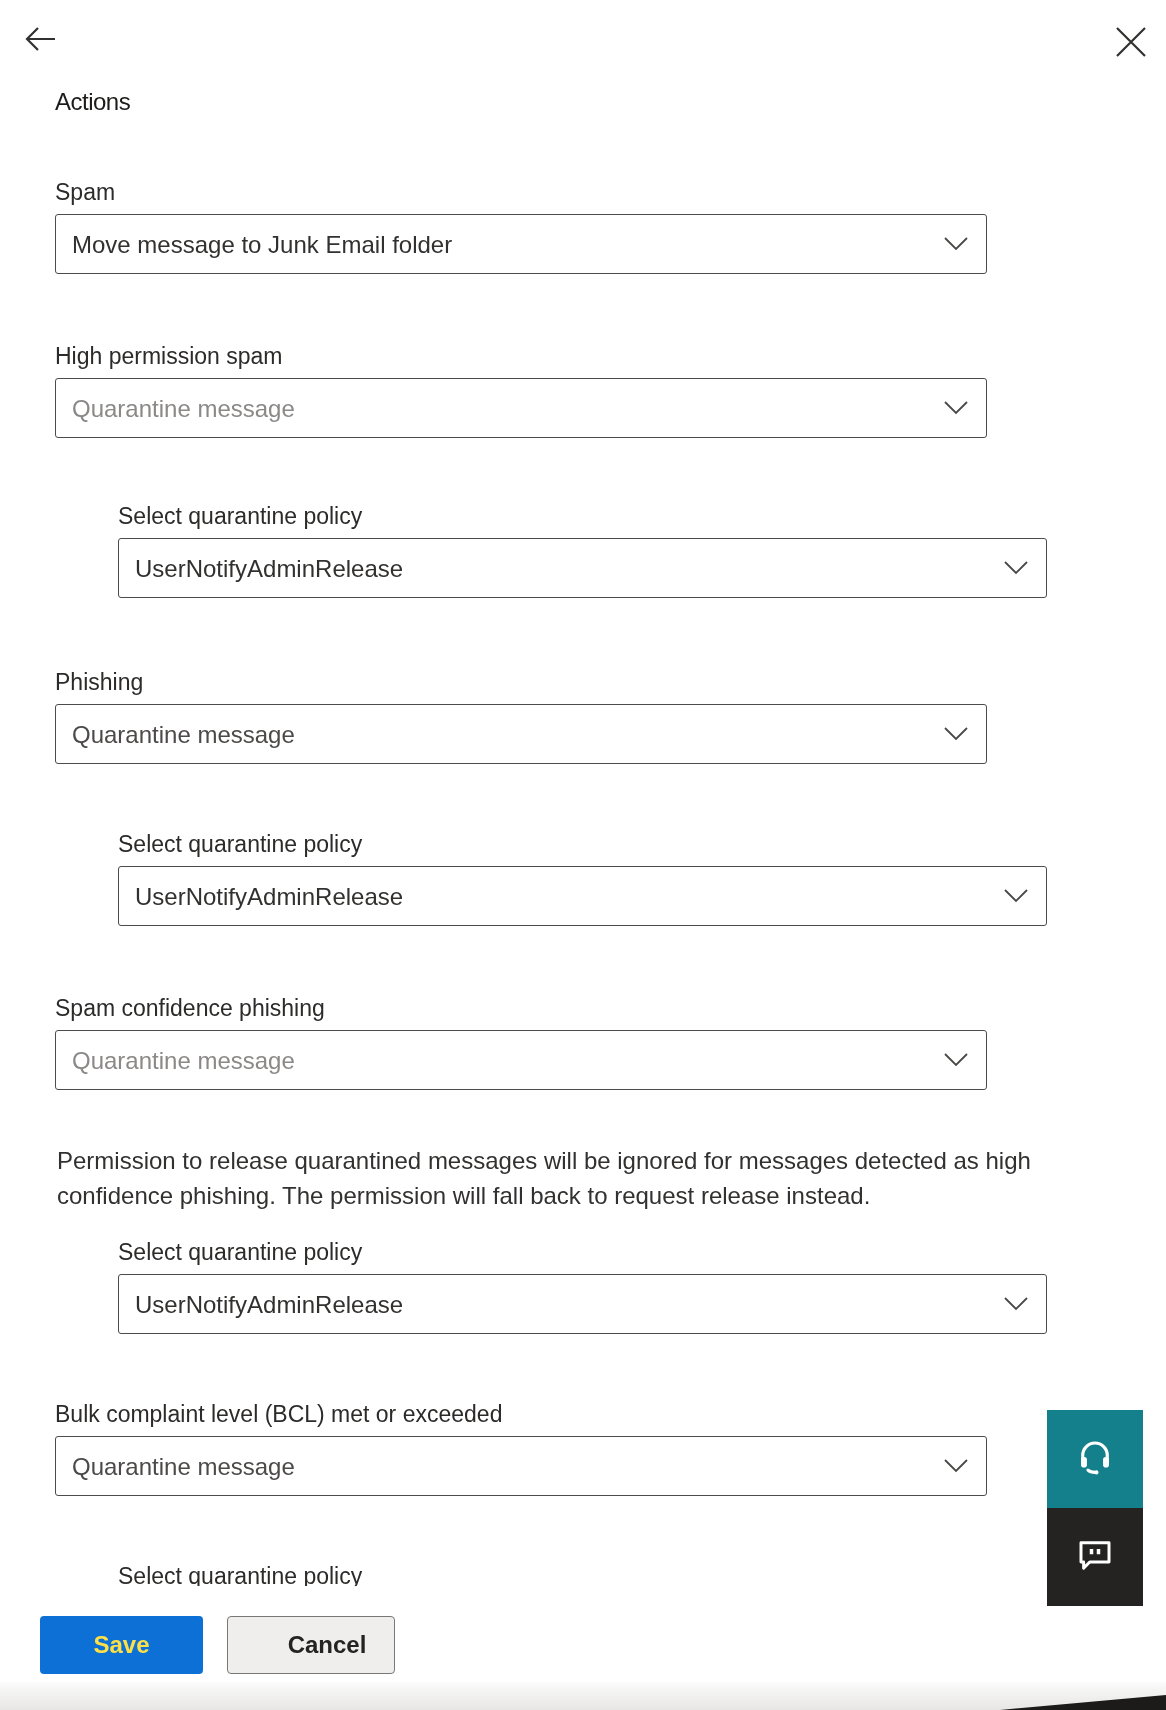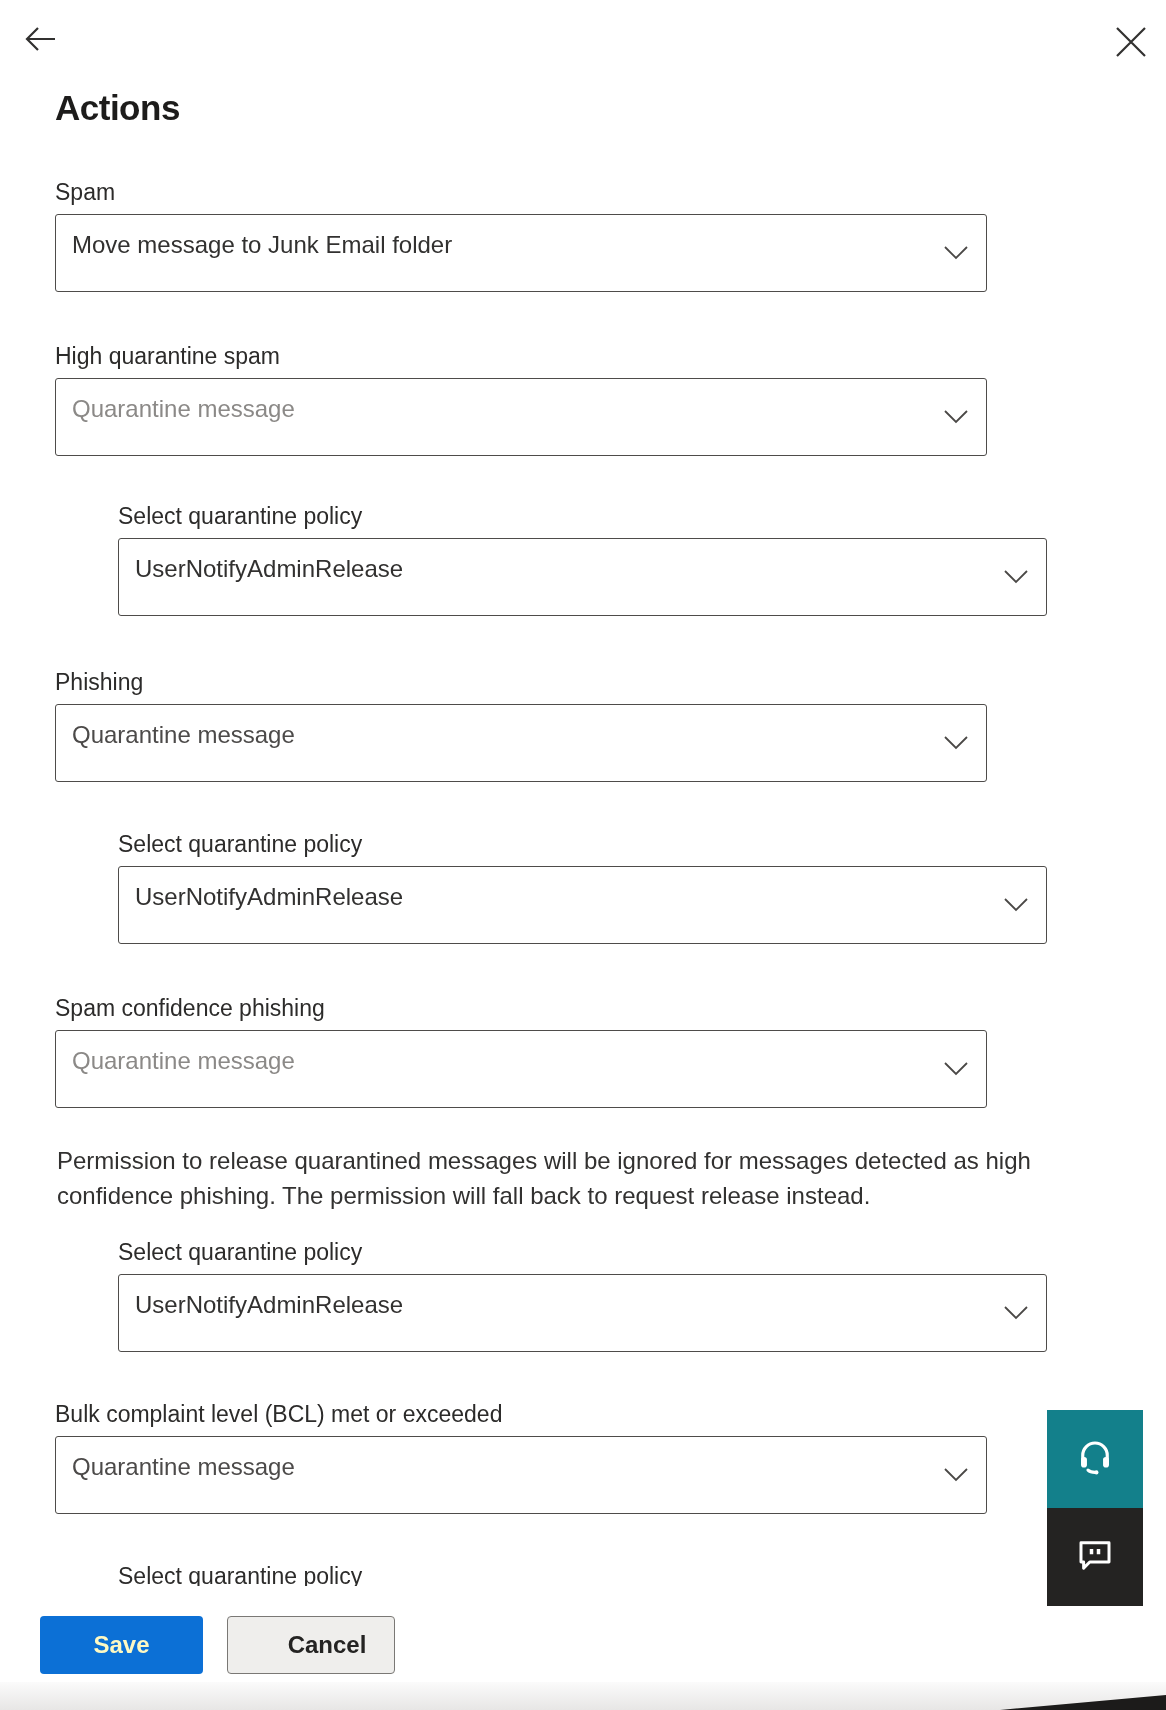--- a/index.html
+++ b/index.html
@@ -11,32 +11,32 @@
     overflow:hidden;
   }
   
   .back-btn{position:absolute;left:22px;top:20px;width:38px;height:38px;cursor:pointer;}
   .close-btn{position:absolute;left:1112px;top:22px;width:38px;height:38px;cursor:pointer;}
   .back-btn svg,.close-btn svg{width:100%;height:100%;}
 
   
   .page-title{
     position:absolute;left:55px;top:88px;
-    font-size:35px;font-weight:700;color:#1d1c1b;letter-spacing:-0.5px;
+    font-size:24px;font-weight:400;color:#1d1c1b;letter-spacing:-0.5px;
   }
 
   
   .field{position:absolute;}
   .field-label{
     font-size:23px;font-weight:400;color:#2c2b2a;
     height:28px;line-height:28px;white-space:nowrap;
   }
   .dropdown{
     position:relative;margin-top:8px;
-    height:78px;box-sizing:border-box;
+    height:60px;box-sizing:border-box;
     border:1.5px solid #4e4c4a;border-radius:3px;
     background:#ffffff;cursor:pointer;
   }
   .dd-value{
     display:block;padding-left:16px;
     line-height:59px;font-size:24px;white-space:nowrap;overflow:hidden;
   }
   .tone-dark{color:#323130;}
   .tone-medium{color:#4c4a49;}
   .tone-light{color:#8b8987;}
@@ -62,21 +62,21 @@
   }
 
   
   .btn{
     position:absolute;top:1616px;height:58px;
     box-sizing:border-box;border-radius:4px;
     font-size:24px;font-weight:600;
     display:flex;align-items:center;justify-content:center;
     cursor:pointer;
   }
-  .btn-save{left:40px;width:163px;background:#0c70d6;color:#fef9c3;border:none;}
+  .btn-save{left:40px;width:163px;background:#0c70d6;color:#fde047;border:none;}
   .btn-cancel{left:227px;width:168px;background:#efeeec;color:#242322;border:1.5px solid #7a7875;padding-left:32px;}
 
   
   .side-btn{
     position:absolute;left:1047px;width:96px;height:98px;
     display:flex;align-items:center;justify-content:center;cursor:pointer;
   }
   .side-btn-support{top:1410px;background:#13808b;}
   .side-btn-feedback{top:1508px;background:#242322;}
   .side-btn svg{width:42px;height:42px;}
@@ -116,21 +116,21 @@
   <div class="field-label">Spam</div>
   <div class="dropdown">
     <span class="dd-value tone-dark">Move message to Junk Email folder</span>
     <svg class="chevron" viewBox="0 0 24 14" fill="none" stroke="#4a4846" stroke-width="1.8">
         <path d="M1 1 L12 12 L23 1"></path>
       </svg>
   </div>
 </div>
 
 <div class="field" id="f1">
-  <div class="field-label">High quarantine spam</div>
+  <div class="field-label">High permission spam</div>
   <div class="dropdown">
     <span class="dd-value tone-light">Quarantine message</span>
     <svg class="chevron" viewBox="0 0 24 14" fill="none" stroke="#4a4846" stroke-width="1.8">
         <path d="M1 1 L12 12 L23 1"></path>
       </svg>
   </div>
 </div>
 
 <div class="field" id="f2">
   <div class="field-label">Select quarantine policy</div>

